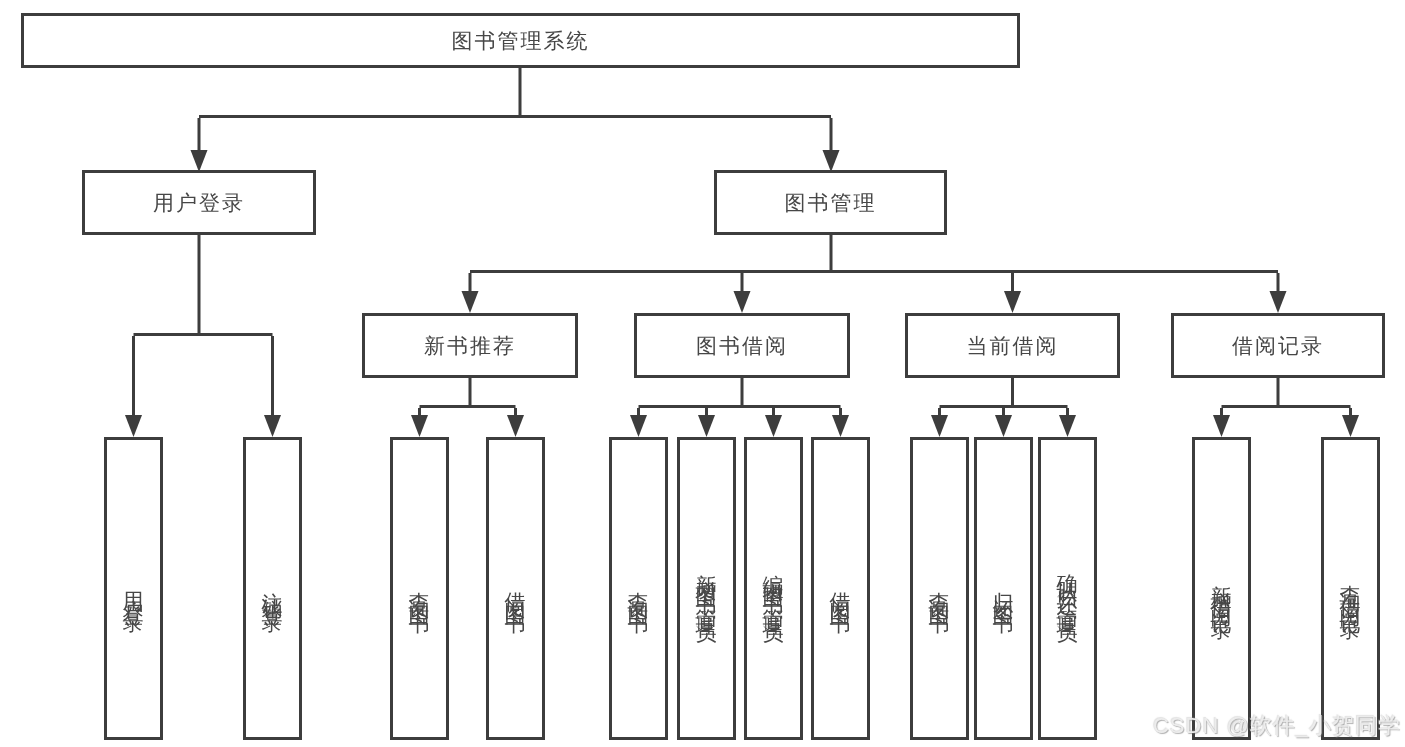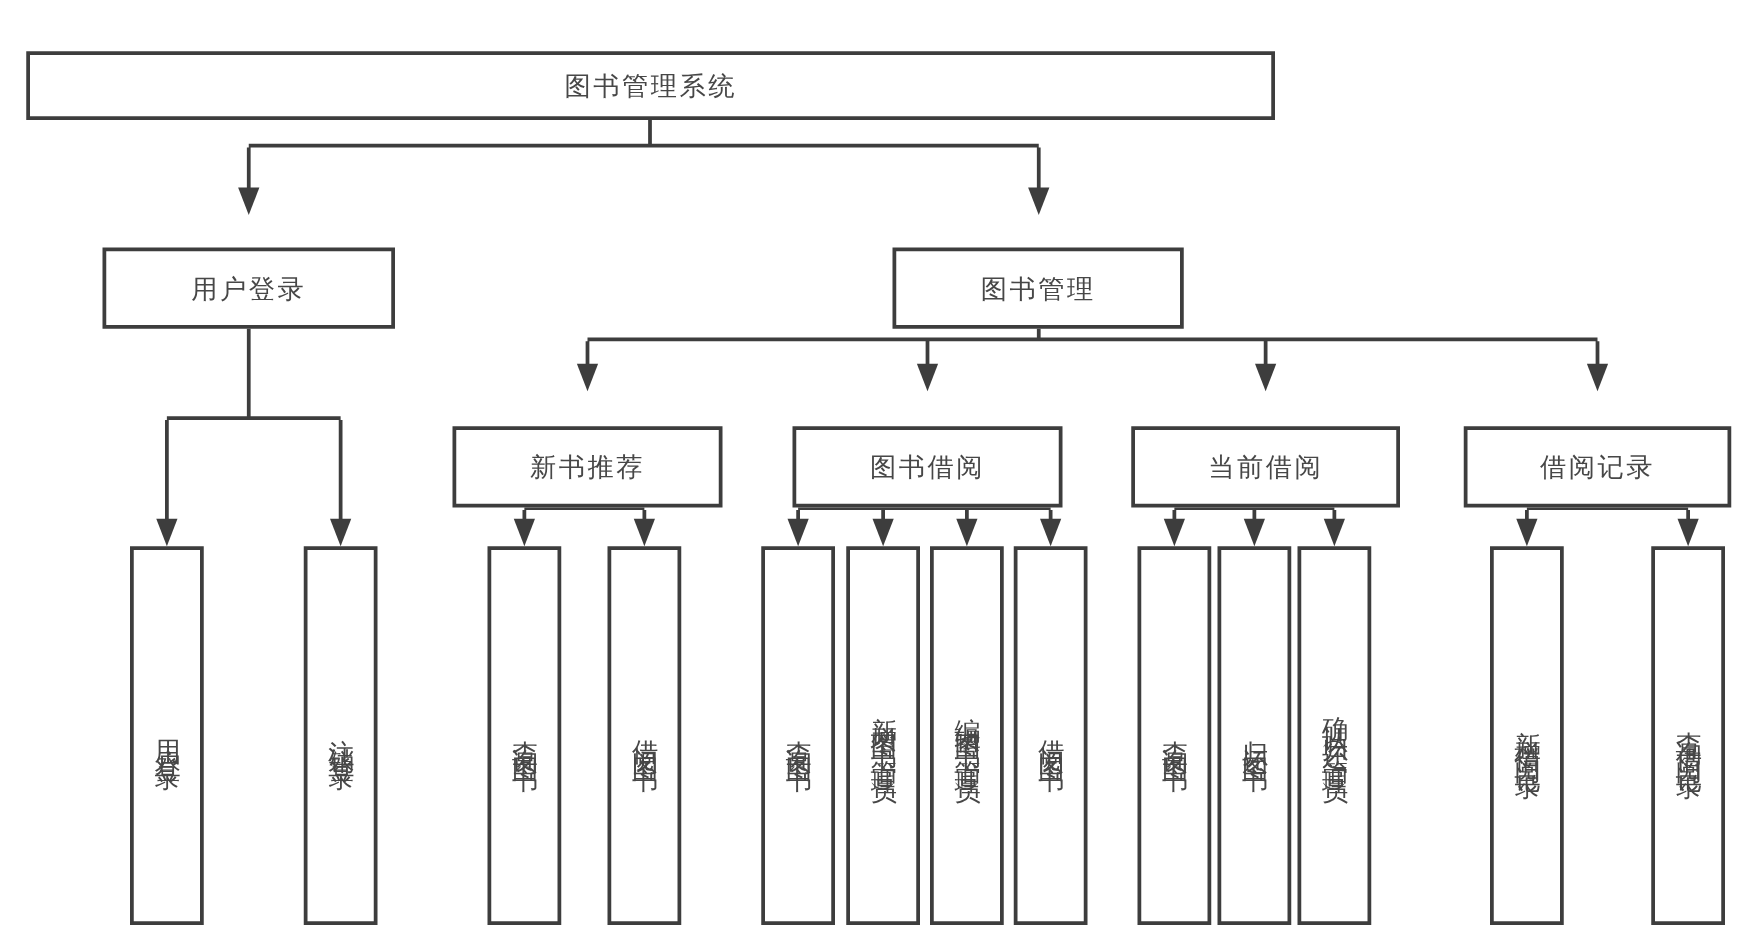--- a/index.html
+++ b/index.html
@@ -15,21 +15,21 @@
     position:absolute;
     box-sizing:border-box;
     background:#ffffff;
     border:3px solid #3d3d3d;
     display:flex;
     align-items:center;
     justify-content:center;
     color:#474747;
     z-index:1;
   }
-  .h{font-size:21px;letter-spacing:2px;margin-top:28px;}
+  .h{font-size:21px;letter-spacing:2px;}
   .root{left:21px;top:13px;width:999px;height:55px;}
   .b{top:170px;height:65px;}
   .g{top:313px;height:65px;}
   .v{top:437px;height:303px;width:59px;font-size:21px;}
   .vtext{
     writing-mode:vertical-rl;
     text-orientation:mixed;
     letter-spacing:7px;
     line-height:1;
     white-space:nowrap;
@@ -144,14 +144,15 @@
     <span class="vtext">确认归还（管理员）</span>
   </div>
 
   <div class="box v" style="left:1192px;">
     <span class="vtext">新增借阅记录</span>
   </div>
   <div class="box v" style="left:1321px;">
     <span class="vtext">查询借阅记录</span>
   </div>
 
+  <div class="watermark">CSDN @软件_小贺同学</div>
 
 </div>
 
 </body></html>

